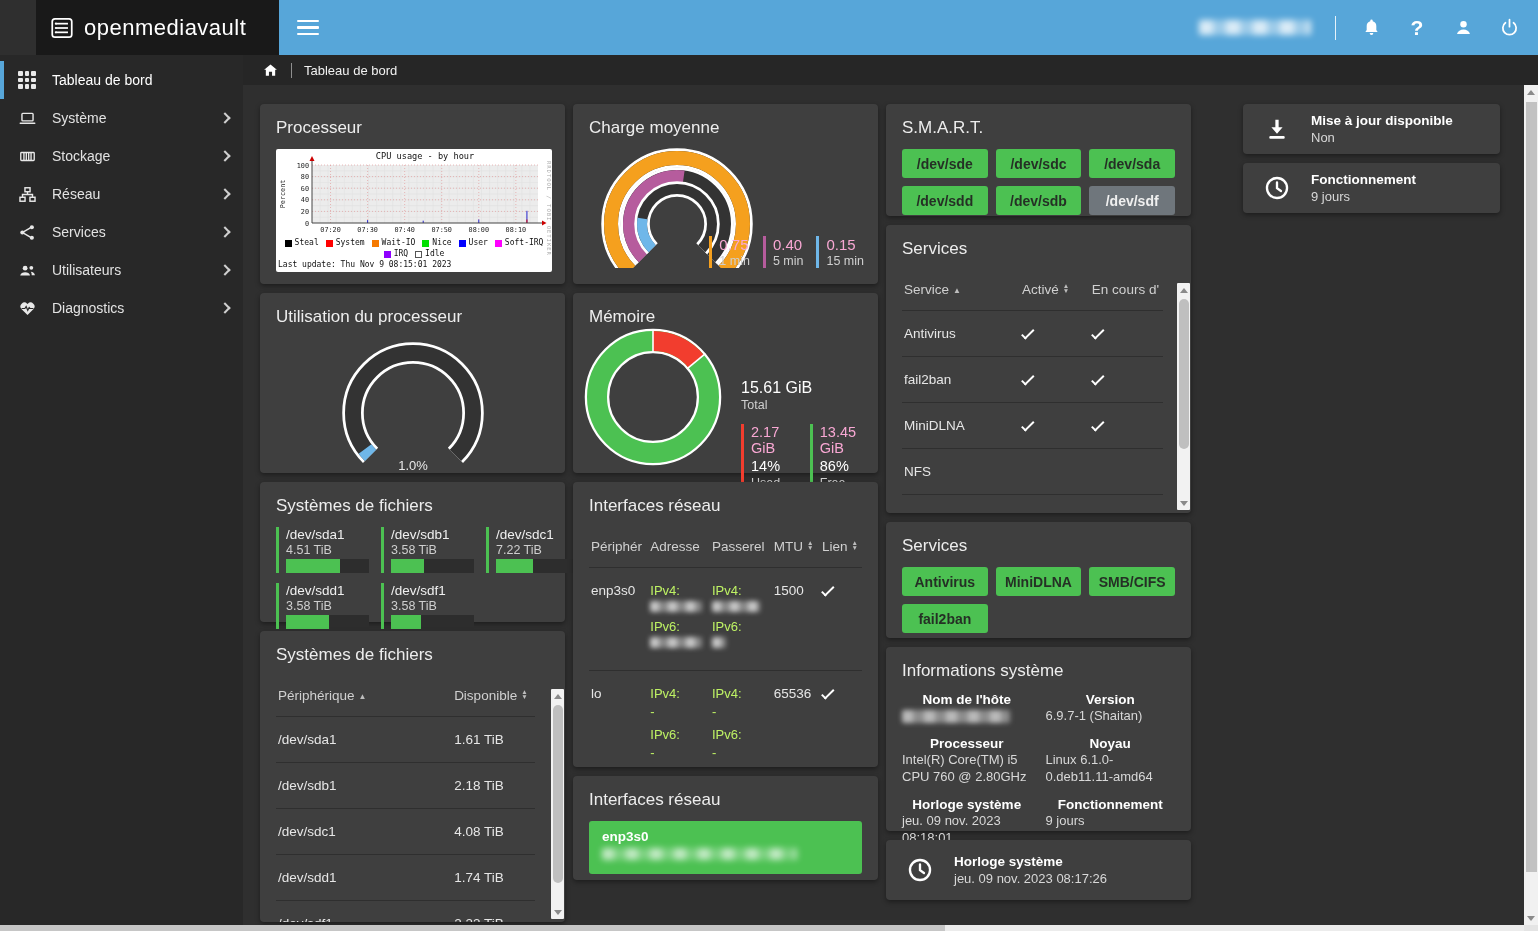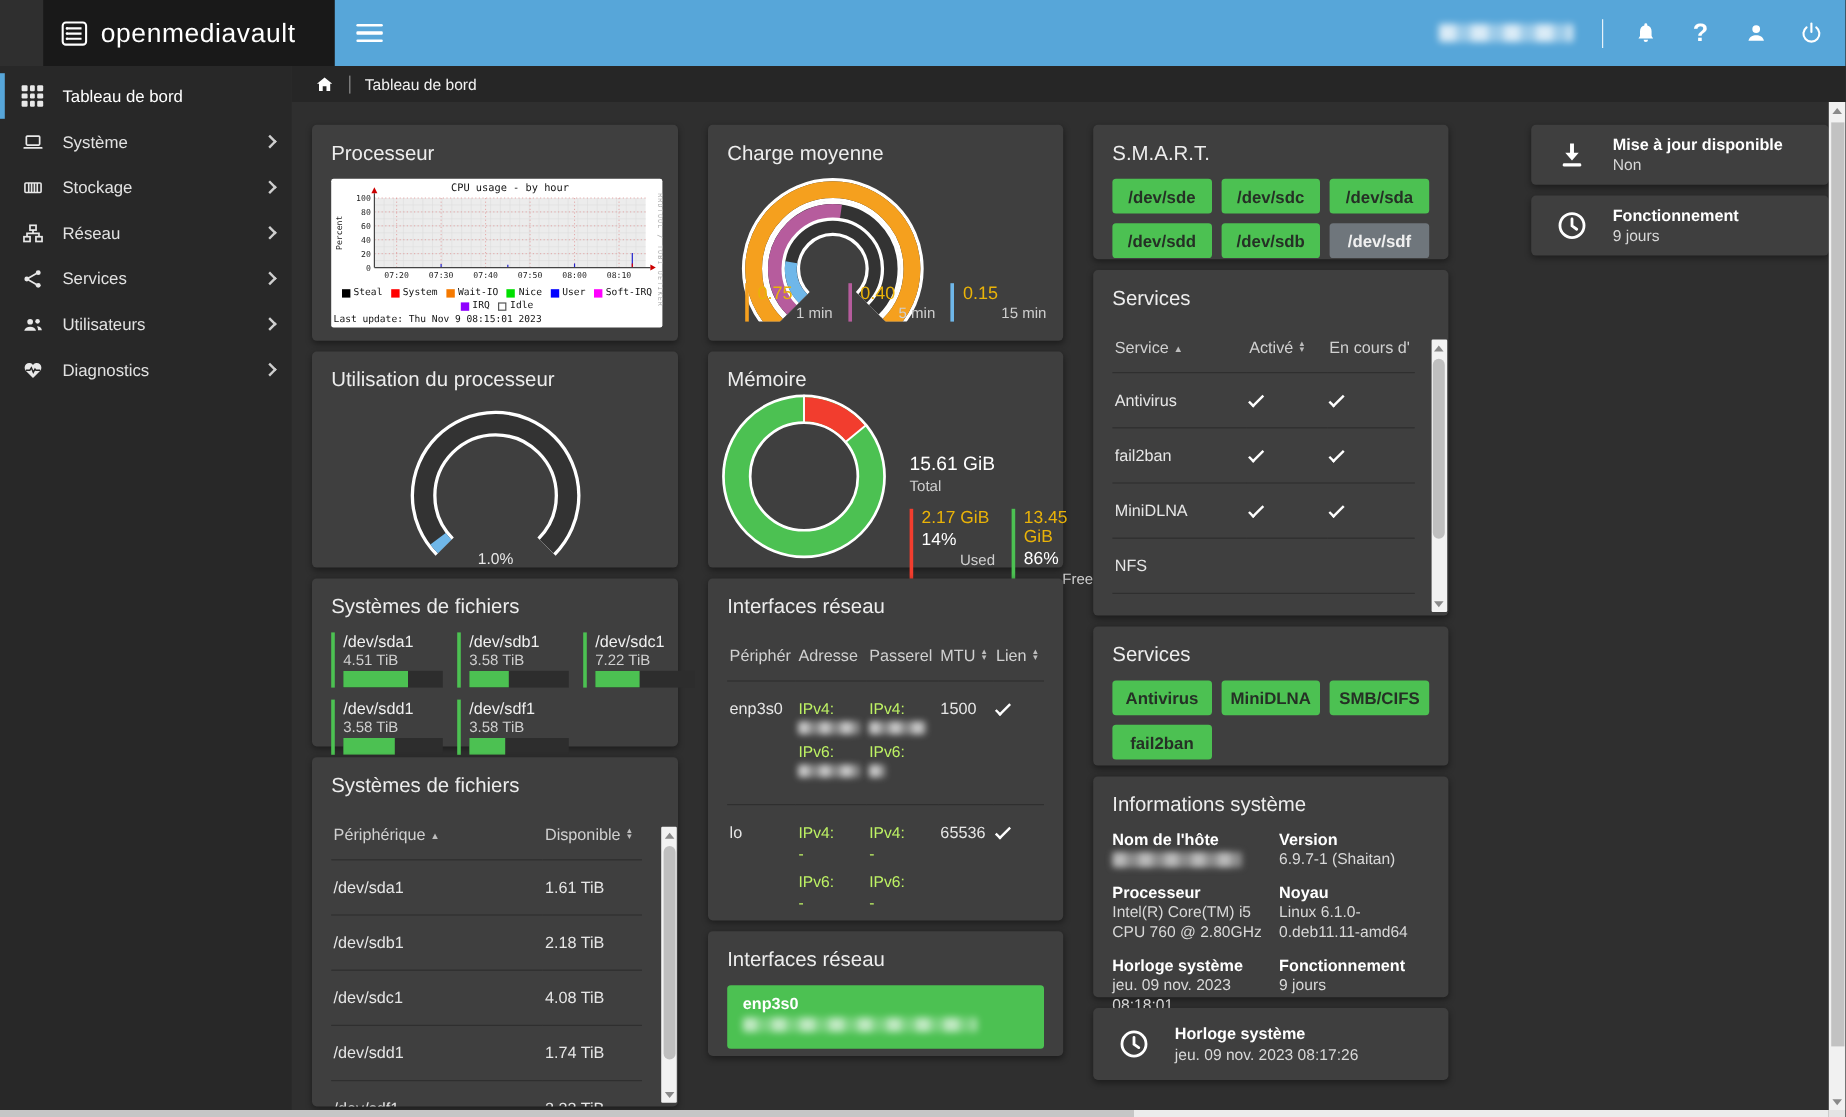--- a/index.html
+++ b/index.html
@@ -39,21 +39,21 @@
   
   .breadcrumb { position:absolute; top:55px; left:243px; right:0; height:30px;
                 background:var(--breadcrumb-bg,#262626); display:flex; align-items:center; gap:12px;
                 padding-left:19px; z-index:10; }
   .breadcrumb svg { width:17px; height:17px; }
   .bc-divider { width:1px; height:15px; background:#8f8f8f; }
   .bc-label { font-size:13px; color:#f2f2f2; }
 
   
   .content { position:absolute; top:85px; left:243px; right:14px; bottom:6px; overflow:hidden; }
-  .columns { display:flex; gap:25px; padding:19px 0 0 17px; align-items:flex-start; }
+  .columns { display:flex; gap:8px; padding:19px 0 0 17px; align-items:flex-start; }
   .col { display:flex; flex-direction:column; gap:9px; }
   .col-1,.col-2,.col-3 { width:305px; }
   .col-4 { width:301px; }
   .card { background:var(--card-bg,#3f3f3f); border-radius:4px; box-shadow:0 2px 5px rgba(0,0,0,.4);
           padding:14px 16px; }
   .card-title { font-size:17px; color:#ededed; font-weight:400; margin-bottom:11px; }
 
   
   .card-processor,.card-load,.card-cpu,.card-mem { height:180px; position:relative; }
   .card-smart { height:112px; }
@@ -76,22 +76,22 @@
   .cpu-leg-item i { width:7px; height:7px; display:inline-block; }
   .cpu-lastupdate { text-align:left; font-family:"DejaVu Sans Mono", monospace; font-size:8px;
                     color:#111; padding:1px 6px 0 0; }
   .cpu-watermark { position:absolute; right:0px; top:12px; font-family:"DejaVu Sans Mono", monospace;
                    font-size:5.5px; color:#aaa; writing-mode:vertical-rl; letter-spacing:1px; }
 
   
   .gauge-wrap { position:absolute; left:16px; top:38px; }
   .load-legend { position:absolute; right:14px; bottom:16px; display:flex; gap:13px; }
   .leg-block { border-left:3px solid #888; padding-left:7px; }
-  .leg-value { font-size:15px; color:#eab308; }
-  .leg-label { font-size:12.5px; color:#cfcfcf; margin-top:1px;margin-left:32px; }
+  .leg-value { font-size:15px; color:#f9a8d4; }
+  .leg-label { font-size:12.5px; color:#cfcfcf; margin-top:1px; }
   .cpu-gauge-center { display:flex; justify-content:center; margin-top:0; }
 
   
   .mem-legend { position:absolute; left:168px; top:86px; width:130px; }
   .mem-total-value { font-size:16px; color:#fff; }
   .mem-total-label { font-size:12.5px; color:#cfcfcf; margin:1px 0 12px; }
   .mem-split { display:flex; gap:14px; }
   .mem-split .leg-value { font-size:14.5px; }
   .mem-split .leg-pct { font-size:14.5px; color:#fff; margin-top:2px; }
   .mem-split .leg-label { margin-top:2px; }
@@ -140,21 +140,21 @@
                justify-content:center; }
   .isc-arrow.up { top:0; } .isc-arrow.down { bottom:0; }
   .tri-up { width:0; height:0; border-left:4px solid transparent; border-right:4px solid transparent;
             border-bottom:5px solid #8a8a8a; }
   .tri-down { width:0; height:0; border-left:4px solid transparent; border-right:4px solid transparent;
               border-top:5px solid #8a8a8a; }
   .isc-thumb { position:absolute; left:1.5px; width:10px; background:#bfbfbf; border-radius:5px; }
 
   
   .info-grid { display:grid; grid-template-columns:1fr 1fr; column-gap:14px; row-gap:11px; }
-  .info-label { font-size:13.5px; font-weight:700; color:#fff; }
+  .info-label { font-size:13.5px; font-weight:700; color:#fff;text-align:center; }
   .info-value { font-size:13px; color:#d8d8d8; line-height:1.3; margin-top:1px; }
   .blur-gray { width:108px; height:13px; border-radius:2px; filter:blur(2.5px); margin-top:3px;
       background:repeating-linear-gradient(90deg,#b9b9b9 0 11px,#8d8d8d 11px 22px); }
 
   
   .net-banner { background:var(--green,#4cc152); border-radius:3px; padding:8px 13px; height:53px; }
   .net-banner-name { font-size:13.5px; font-weight:700; color:#fff; }
   .banner-blur { width:195px; height:12px; margin-top:4px; border-radius:2px; filter:blur(3px);
       background:repeating-linear-gradient(90deg, rgba(255,255,255,.65) 0 12px, rgba(255,255,255,.28) 12px 24px); }
 

